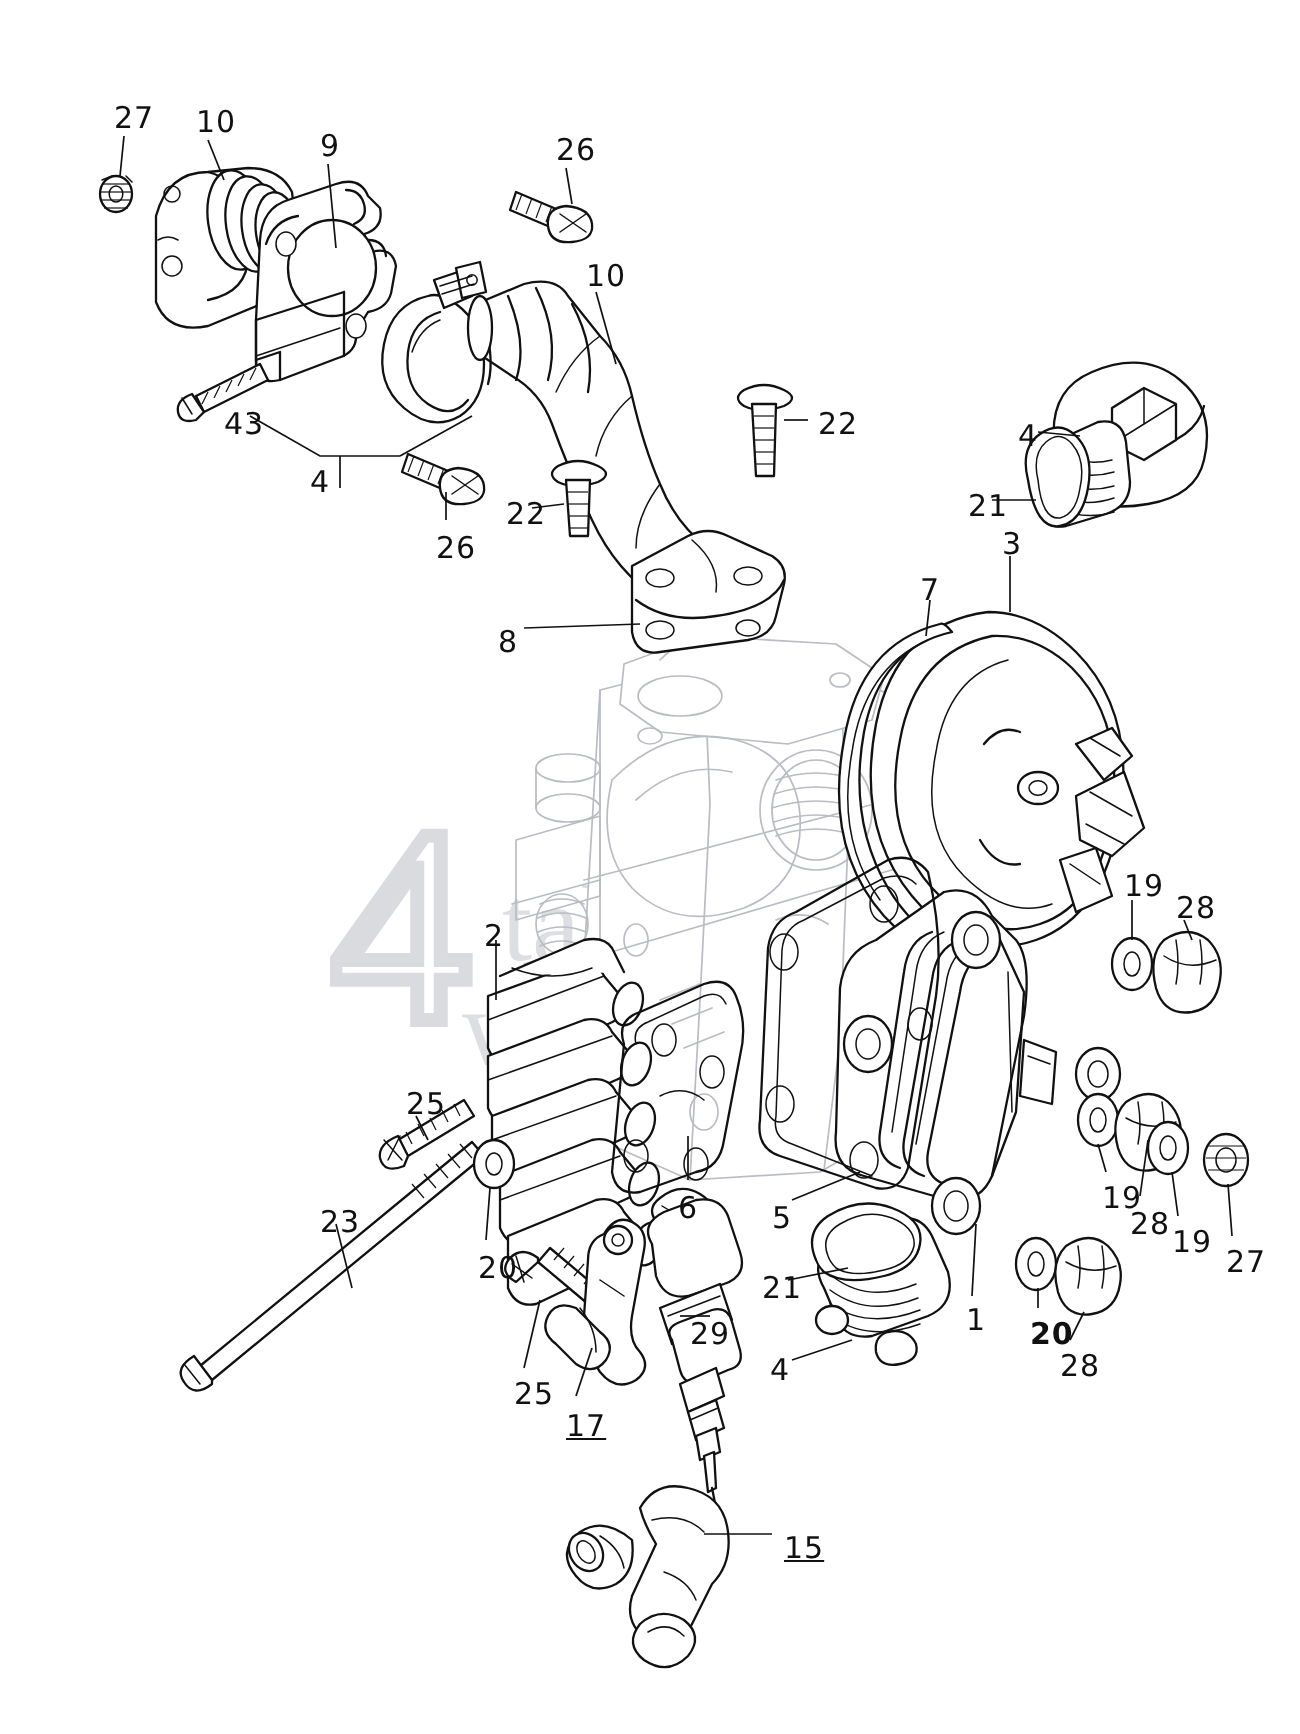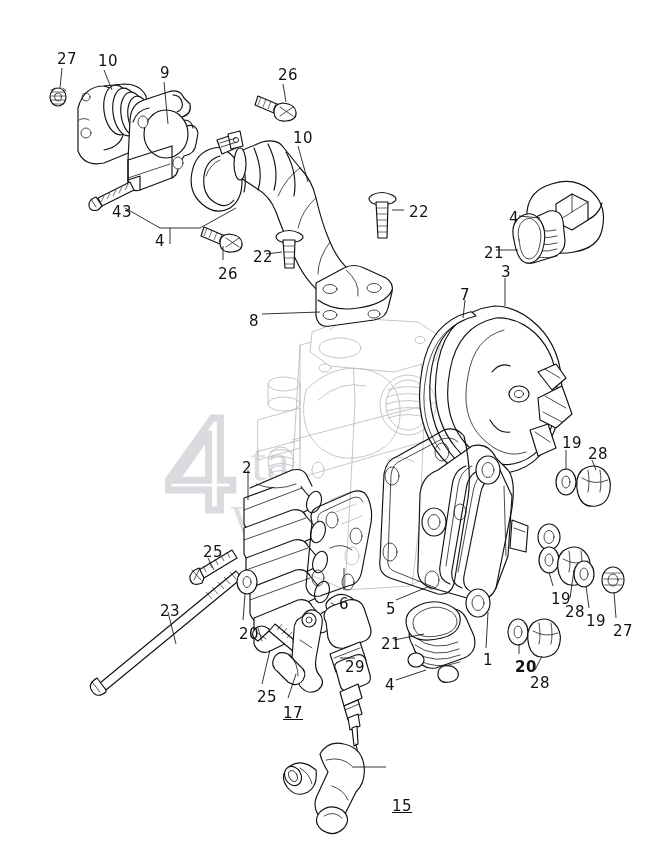--- a/index.html
+++ b/index.html
@@ -577,15 +577,15 @@
   <div class="cnum" style="left:530px;top:676px;">28</div>
   <div class="cnum" style="left:381px;top:637px;">21</div>
   <div class="cnum" style="left:385px;top:678px;">4</div>
   <div class="cnum" style="left:203px;top:545px;">25</div>
   <div class="cnum" style="left:160px;top:604px;">23</div>
   <div class="cnum" style="left:239px;top:627px;">20</div>
   <div class="cnum" style="left:339px;top:597px;">6</div>
   <div class="cnum" style="left:257px;top:690px;">25</div>
   <div class="cnum" style="left:283px;top:706px;text-decoration:underline;">17</div>
   <div class="cnum" style="left:345px;top:660px;">29</div>
-  <div class="cnum" style="left:392px;top:799px;text-decoration:underline;">15</div>
+  <div class="cnum" style="left:392px;top:767px;text-decoration:underline;">15</div>
 
 </div>
 
 </body></html>

